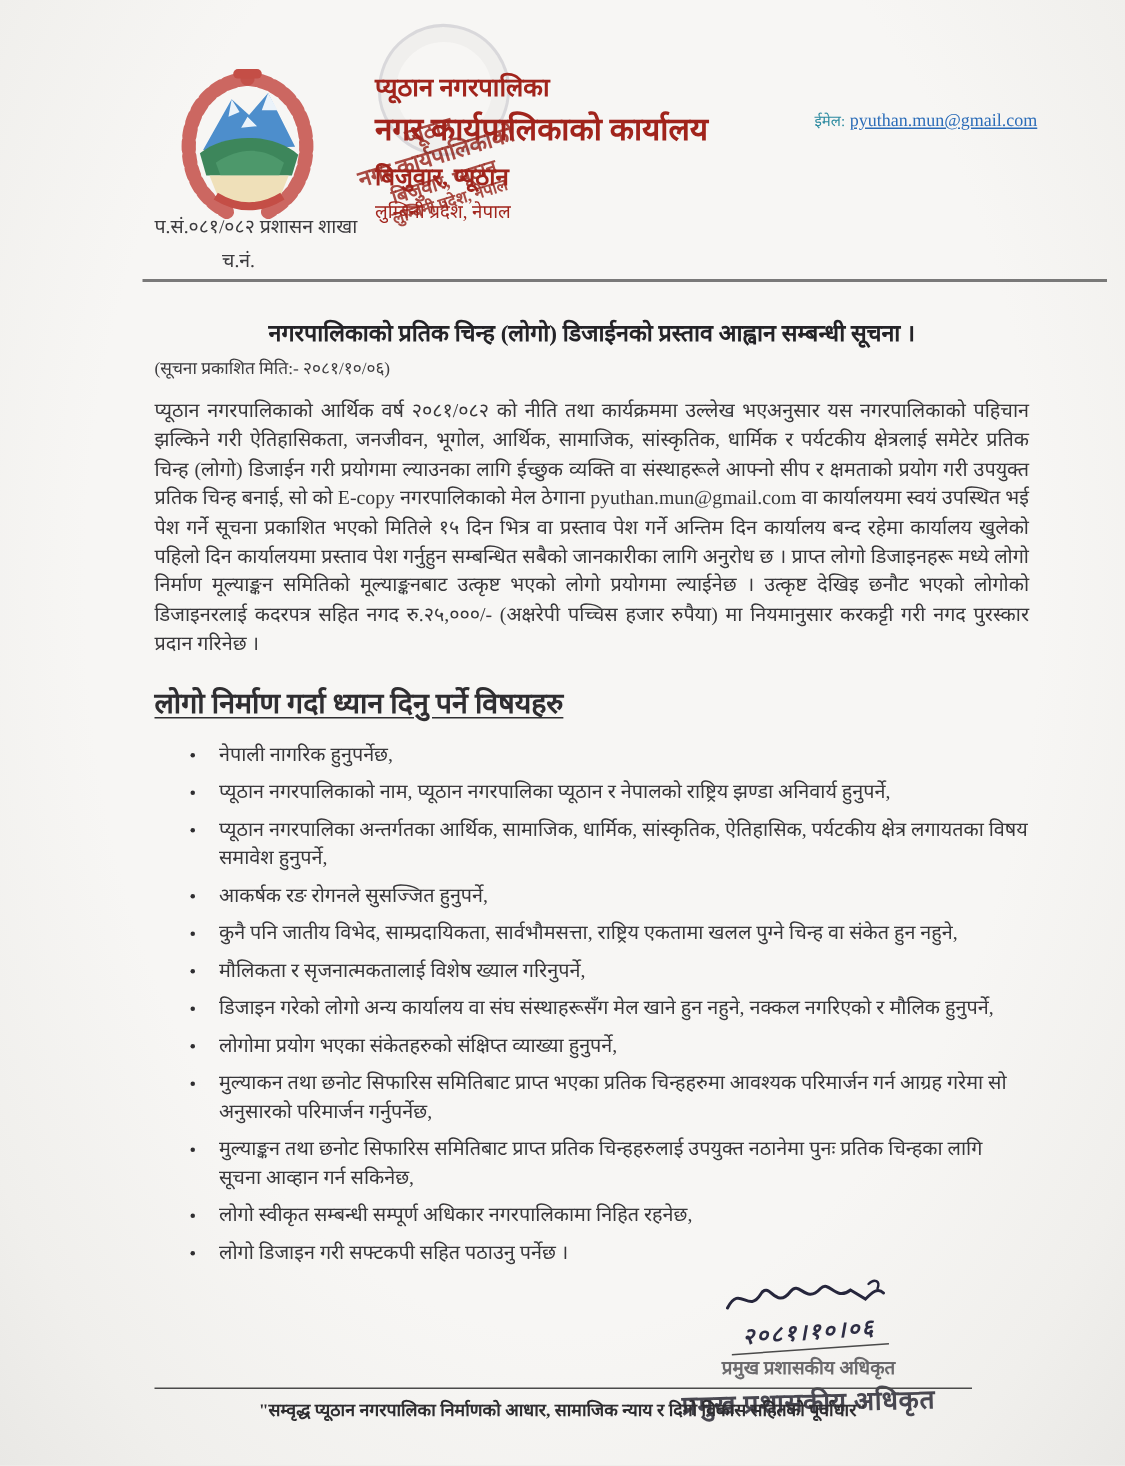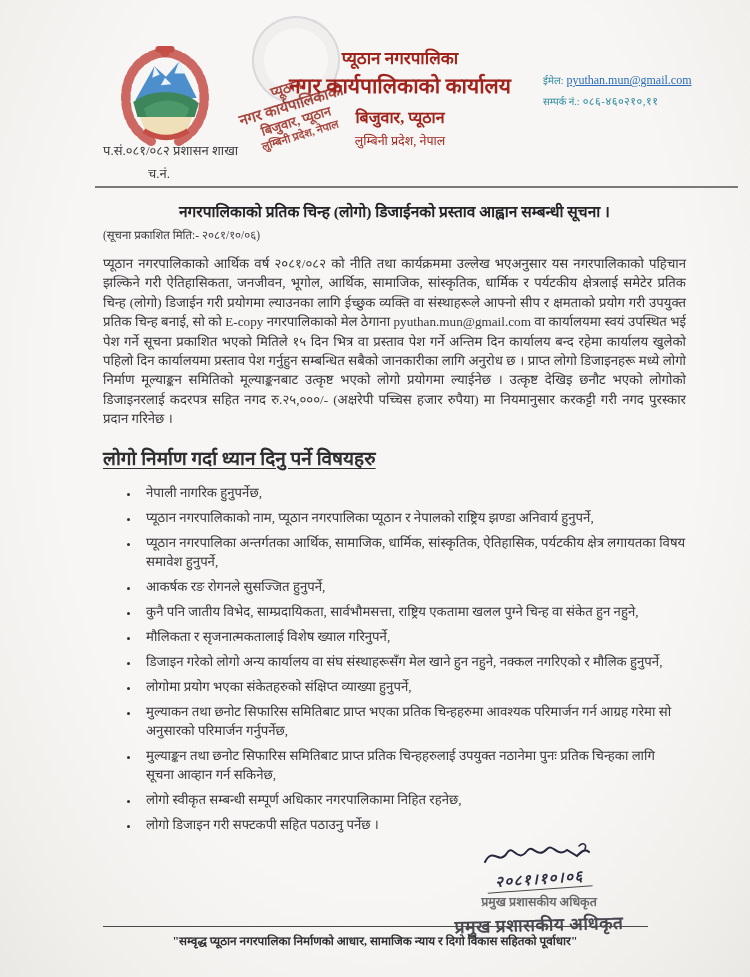--- a/index.html
+++ b/index.html
@@ -29,35 +29,35 @@
     transform:rotate(-17deg);
     text-align:center;color:rgba(158,38,28,.82);
     mix-blend-mode:multiply;z-index:1;line-height:1.18;
     font-weight:bold;
   }
   .red-stamp .s1{font-size:14px;}
   .red-stamp .s2{font-size:15px;}
   .red-stamp .s3{font-size:13px;}
   .red-stamp .s4{font-size:11px;}
   .head-center{
-    position:absolute;left:250px;top:46px;width:300px;text-align:center;
+    position:absolute;left:250px;top:46px;width:300px;
     color:#a1241c;z-index:2;
   }
   .head-center .l1{font-size:17px;font-weight:bold;}
   .head-center .l2{font-size:21px;font-weight:bold;margin-top:2px;}
   .head-center .l3{font-size:16px;font-weight:bold;margin-top:7px;}
   .head-center .l4{font-size:12.5px;margin-top:4px;}
   .contact{position:absolute;left:543px;top:70px;width:195px;font-size:11px;line-height:21px;}
   .contact .lbl{color:#2e8ba0;font-size:10px;margin-right:3px;}
   .contact a{color:#2b6cb8;text-decoration:underline;font-size:12px;}
   .contact .phone{color:#2e8ba0;font-size:11px;letter-spacing:.5px;}
   .refblock{position:absolute;left:103px;top:144px;font-size:13px;color:#3c3b3e;line-height:1.1;}
   .refblock .chno{margin-top:9px;margin-left:45px;}
   
-  .content{padding:6px 64px 0 103px;}
+  .content{padding:16px 64px 0 103px;}
   .title{text-align:center;font-size:15.5px;font-weight:bold;color:#242327;margin-top:6px;}
   .pubdate{text-align:left;font-size:11.5px;color:#3c3b3e;margin-top:5px;}
   .bodytext{
     text-align:justify;font-size:13.2px;line-height:1.47;margin-top:12px;color:#38373a;
   }
   .list-heading{
     margin-top:16px;font-size:19px;font-weight:bold;color:#2f2e31;
     text-decoration:underline;text-underline-offset:3px;
   }
   ul.reqs{margin:12px 0 0 0;padding-left:37px;}
@@ -123,23 +123,20 @@
       <div class="l1">प्यूठान नगरपालिका</div>
       <div class="l2">नगर कार्यपालिकाको कार्यालय</div>
       <div class="l3">बिजुवार, प्यूठान</div>
       <div class="l4">लुम्बिनी प्रदेश, नेपाल</div>
     </div>
 
     <div class="contact">
       <div>
         <span class="lbl">ईमेल:</span><a href="#">pyuthan.mun@gmail.com</a>
       </div>
-      <div>
-        <span class="lbl">सम्पर्क नं.:</span><span class="phone">०८६-४६०२१०,११</span>
-      </div>
     </div>
 
     <div class="refblock">
       <div>प.सं.०८१/०८२ प्रशासन शाखा</div>
       <div class="chno">च.नं.</div>
     </div>
 
     <div class="rule"></div>
   </div>
 

